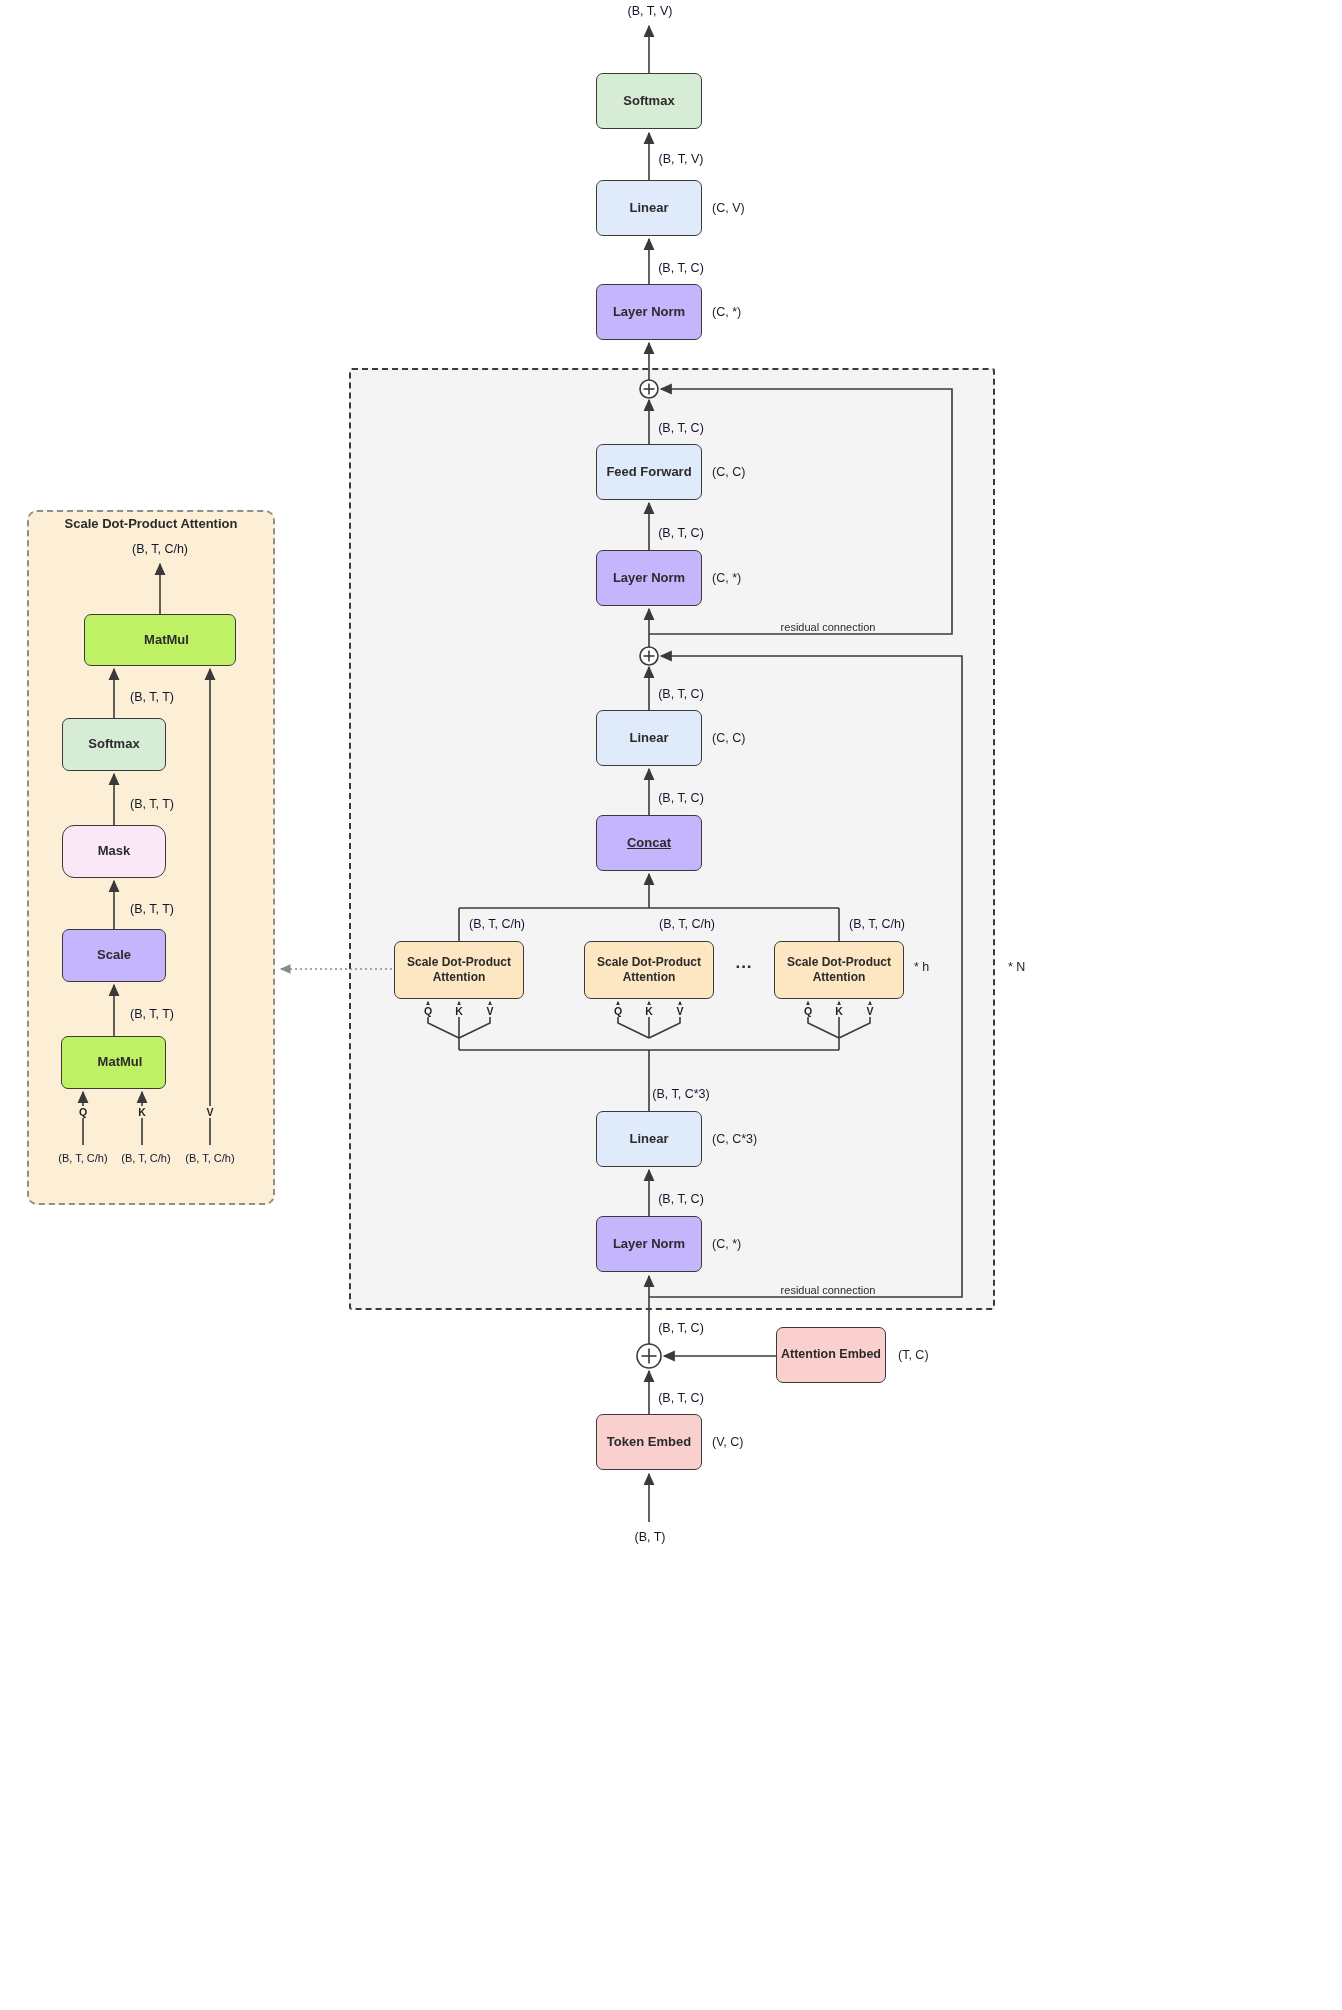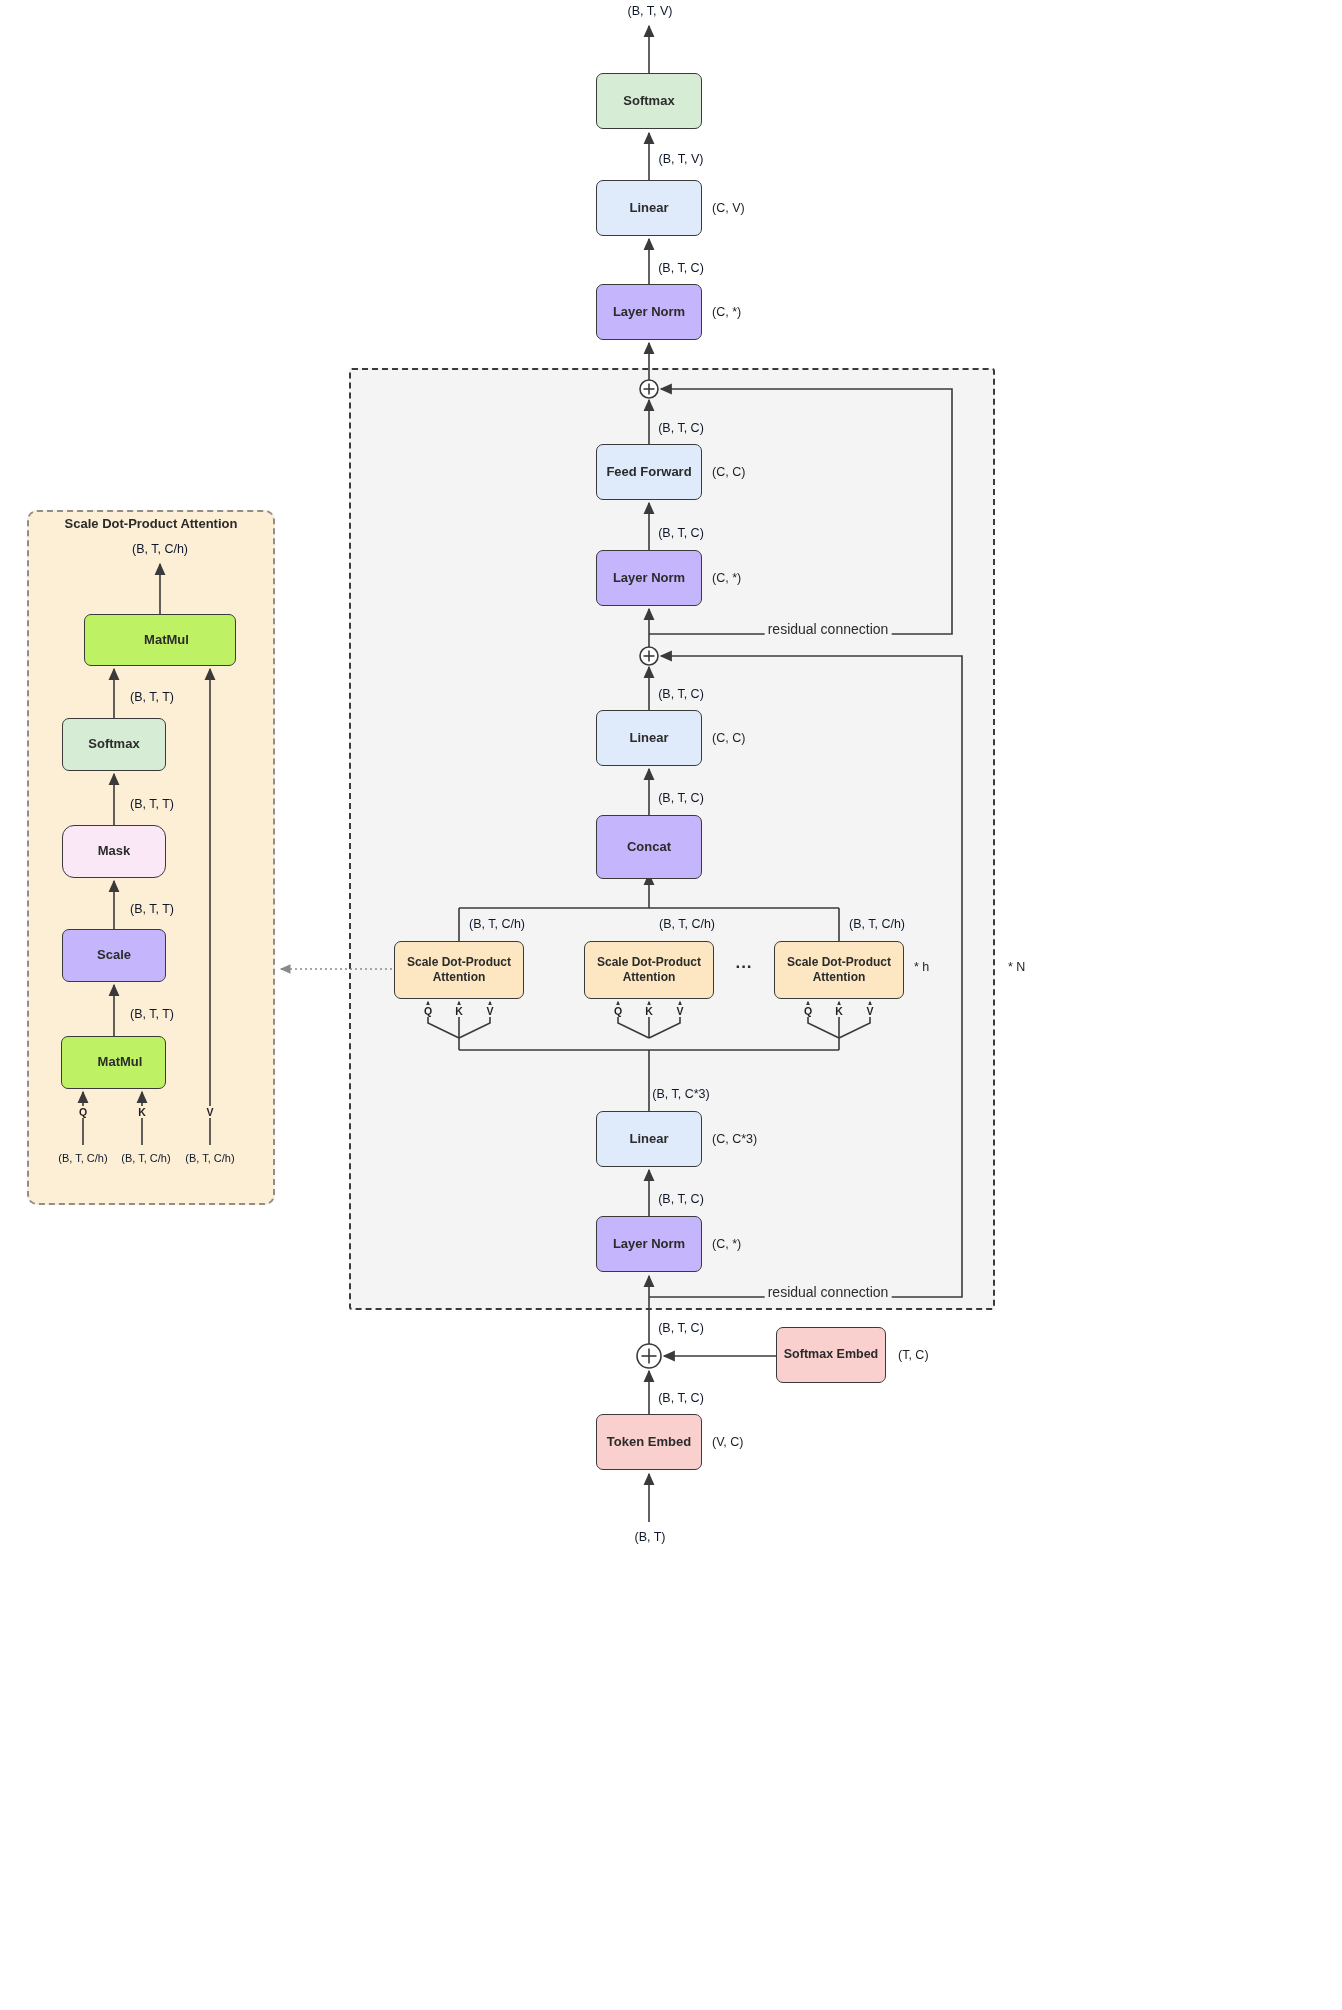--- a/index.html
+++ b/index.html
@@ -16,21 +16,21 @@
     display:flex;align-items:center;justify-content:center;text-align:center;
     font-weight:bold;font-size:13px;color:#2b2b2b;z-index:3;line-height:1.25;padding:3px;
   }
   .green{background:#d7ecd4;} .blue{background:#dfeafb;} .yellow{background:#c4b5fd;}
   .pink{background:#bef264;padding-left:16px;} .lightpink{background:#fae8f7;border-radius:12px;} .tan{background:#fce7c2;}
   .salmon{background:#f9d0cd;}
   .head{font-size:12px;}
   .lbl{position:absolute;transform:translateX(-50%);font-size:12.5px;color:#0f172a;white-space:nowrap;z-index:3;}
   .slbl{position:absolute;font-size:12.5px;color:#1f1f1f;white-space:nowrap;z-index:3;}
   .small{font-size:11px;}
-  .res-lbl{position:absolute;transform:translateX(-50%);font-size:14px;color:#2b2b2b;background:#f4f4f5;padding:0 3px;white-space:nowrap;z-index:3;}
+  .res-lbl{position:absolute;transform:translateX(-50%);font-size:11px;color:#2b2b2b;background:#f4f4f5;padding:0 3px;white-space:nowrap;z-index:3;}
   .qkv{position:absolute;transform:translateX(-50%);font-size:10.5px;font-weight:bold;color:#1f1f1f;z-index:3;background:#f4f4f5;padding:0 2px;}
   .cream-bg{background:#fdeed6;}
   .dots{position:absolute;transform:translateX(-50%);font-size:17px;font-weight:bold;letter-spacing:1px;color:#2b2b2b;z-index:3;}
   .detail-title{position:absolute;width:248px;text-align:center;font-weight:bold;font-size:13px;color:#2b2b2b;z-index:3;}
 </style>
 </head>
 <body>
 
 <div class="canvas">
 
@@ -132,42 +132,42 @@
     </div>
   <div class="node blue" style="left:596px;top:444px;width:106px;height:56px;">
       <span>Feed Forward</span>
     </div>
   <div class="node yellow" style="left:596px;top:550px;width:106px;height:56px;">
       <span>Layer Norm</span>
     </div>
   <div class="node blue" style="left:596px;top:710px;width:106px;height:56px;">
       <span>Linear</span>
     </div>
-  <div class="node yellow" style="left:596px;top:815px;width:106px;height:64px;">
+  <div class="node yellow" style="left:596px;top:815px;width:106px;height:56px;text-decoration:underline;">
       <span>Concat</span>
     </div>
 
   <div class="node tan head" style="left:394px;top:941px;width:130px;height:58px;">
       <span>Scale Dot-Product Attention</span>
     </div>
   <div class="node tan head" style="left:584px;top:941px;width:130px;height:58px;">
       <span>Scale Dot-Product Attention</span>
     </div>
   <div class="node tan head" style="left:774px;top:941px;width:130px;height:58px;">
       <span>Scale Dot-Product Attention</span>
     </div>
 
   <div class="node blue" style="left:596px;top:1111px;width:106px;height:56px;">
       <span>Linear</span>
     </div>
   <div class="node yellow" style="left:596px;top:1216px;width:106px;height:56px;">
       <span>Layer Norm</span>
     </div>
   <div class="node salmon" style="left:776px;top:1327px;width:110px;height:56px;font-size:12.5px;">
-      <span>Softmax Embed</span>
+      <span>Attention Embed</span>
     </div>
   <div class="node salmon" style="left:596px;top:1414px;width:106px;height:56px;">
       <span>Token Embed</span>
     </div>
 
   <div class="lbl" style="left:650px;top:4px;">(B, T, V)</div>
   <div class="lbl" style="left:681px;top:152px;">(B, T, V)</div>
   <div class="lbl" style="left:681px;top:261px;">(B, T, C)</div>
   <div class="lbl" style="left:681px;top:421px;">(B, T, C)</div>
   <div class="lbl" style="left:681px;top:526px;">(B, T, C)</div>

